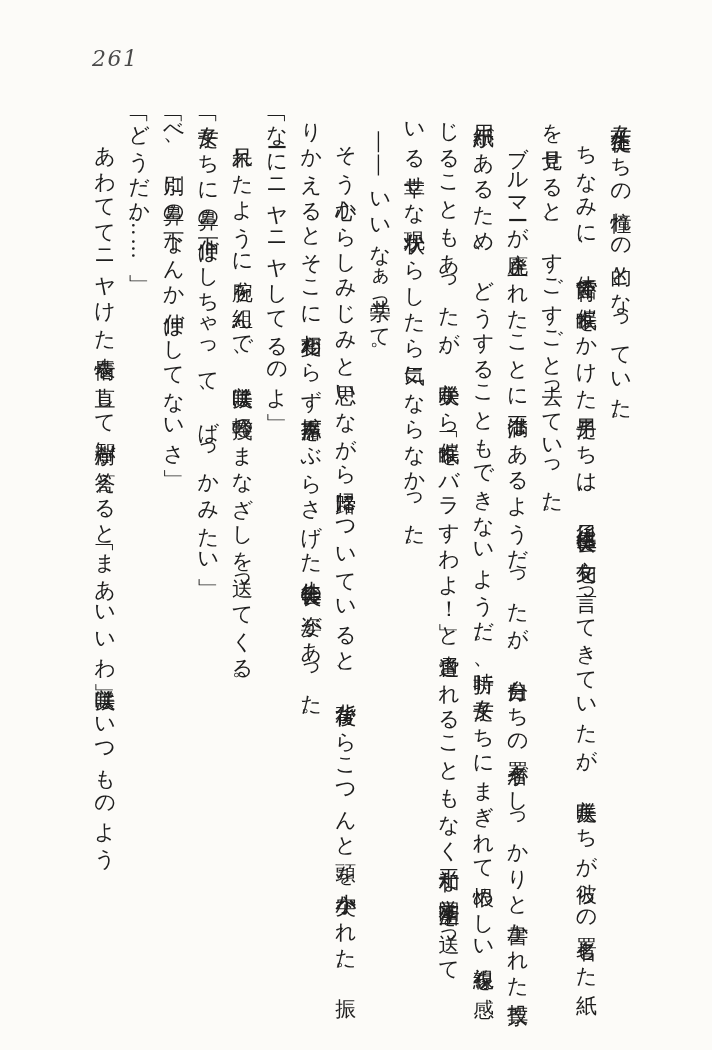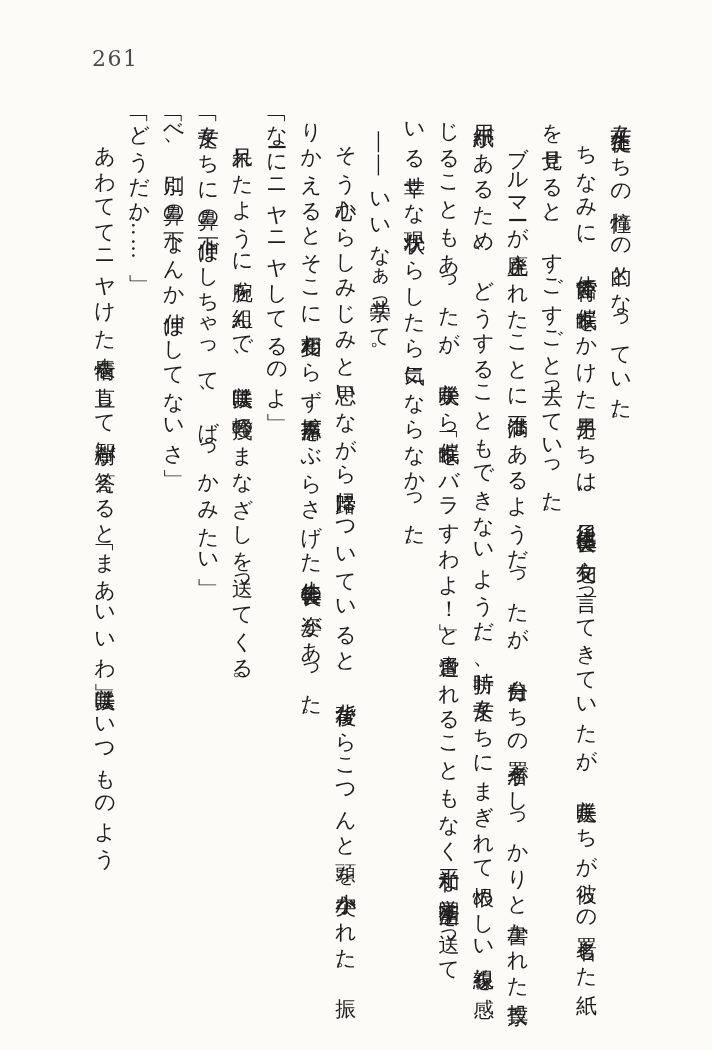--- a/index.html
+++ b/index.html
@@ -16,20 +16,21 @@
     width: 712px;
     height: 1050px;
     background: #fcfbf8;
     overflow: hidden;
     font-family: "DejaVu Serif", "Liberation Serif", serif;
   }
   .page-number {
     position: absolute;
     top: 46px;
     left: 92px;
+    font-style: italic;
     font-size: 22px;
     letter-spacing: 1.5px;
     color: #4a4a4a;
   }
   
   .body-text {
     position: absolute;
     top: 108px;
     right: 74px;
     height: 886px;

